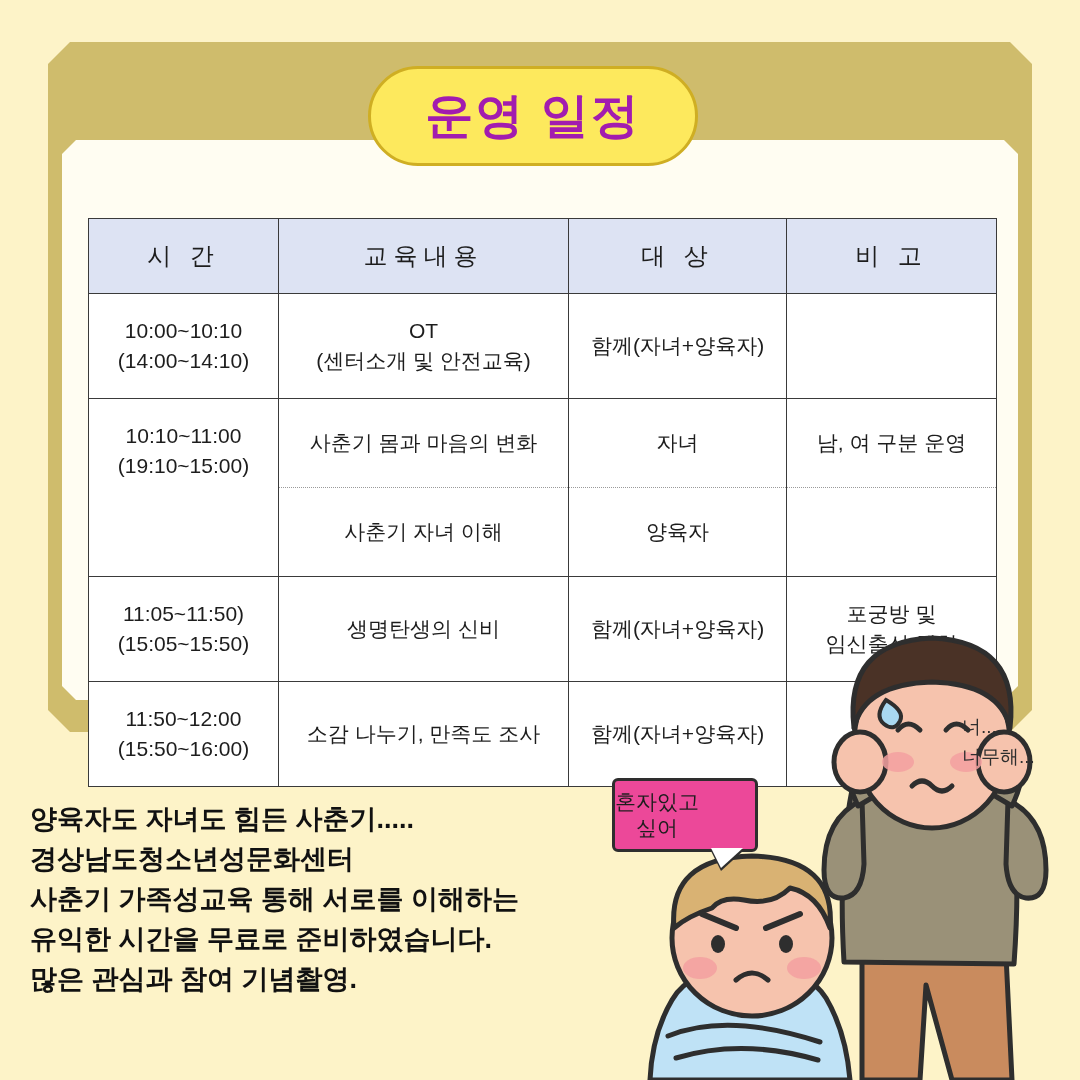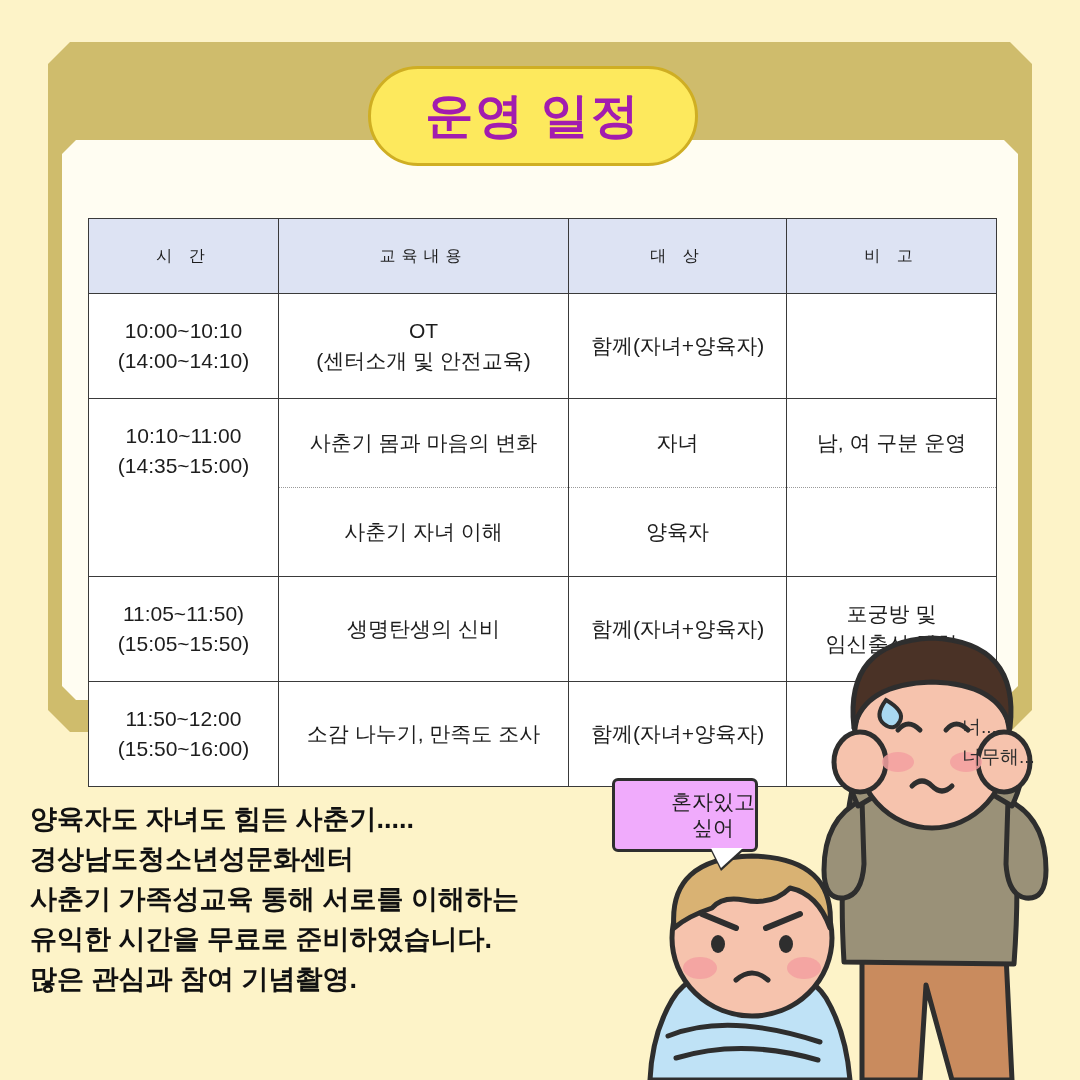--- a/index.html
+++ b/index.html
@@ -85,21 +85,21 @@
     text-align: center;
     color: #1d1d1d;
     font-size: 21px;
     line-height: 1.45;
     padding: 6px 4px;
   }
   table.schedule thead th {
     background: #dde3f3;
     height: 62px;
     font-weight: normal;
-    font-size: 16px;
+    font-size: 24px;
     letter-spacing: 6px;
     margin-left: 29px;
   }
   .col-time   { width: 190px; }
   .col-desc   { width: 290px; }
   .col-target { width: 218px; }
   .col-note   { width: 210px; }
 
   td.time-cell { font-size: 20px; line-height: 1.7; }
   td.tall { height: 92px; }
@@ -130,27 +130,27 @@
 
   
   .char-layer { position: absolute; left: 0; top: 0; width: 1080px; height: 1080px; pointer-events: none; }
 
   .speech {
     position: absolute;
     left: 612px;
     top: 778px;
     width: 146px;
     height: 74px;
-    background: #f0abfc;
+    background: #ec4899;
     border: 3px solid #2e2e2e;
     border-radius: 6px;
     box-sizing: border-box;
     display: flex;
     align-items: center;
-    justify-content: flex-end;
+    justify-content: flex-start;
   }
   .speech span {
     font-size: 21px;
     color: #1d1d1d;
     line-height: 1.25;
     text-align: center;
     white-space: pre-line;
   }
   .speech:after {
     content: "";
@@ -206,21 +206,21 @@
       <tr>
         <td class="time-cell tall" style="white-space:pre-line">10:00~10:10
 (14:00~14:10)</td>
         <td class="tall" style="white-space:pre-line">OT
 (센터소개 및 안전교육)</td>
         <td class="tall">함께(자녀+양육자)</td>
         <td class="tall"></td>
       </tr>
       <tr>
         <td class="time-cell mid nb" style="white-space:pre-line;vertical-align:bottom">10:10~11:00
-(14:35~15:00)</td>
+(19:10~15:00)</td>
         <td class="mid soft-split">사춘기 몸과 마음의 변화</td>
         <td class="mid soft-split">자녀</td>
         <td class="mid soft-split">남, 여 구분 운영</td>
       </tr>
       <tr>
         <td class="time-cell mid nt" style="white-space:pre-line;vertical-align:top"></td>
         <td class="mid soft-split-top">사춘기 자녀 이해</td>
         <td class="mid soft-split-top">양육자</td>
         <td class="mid soft-split-top"></td>
       </tr>

